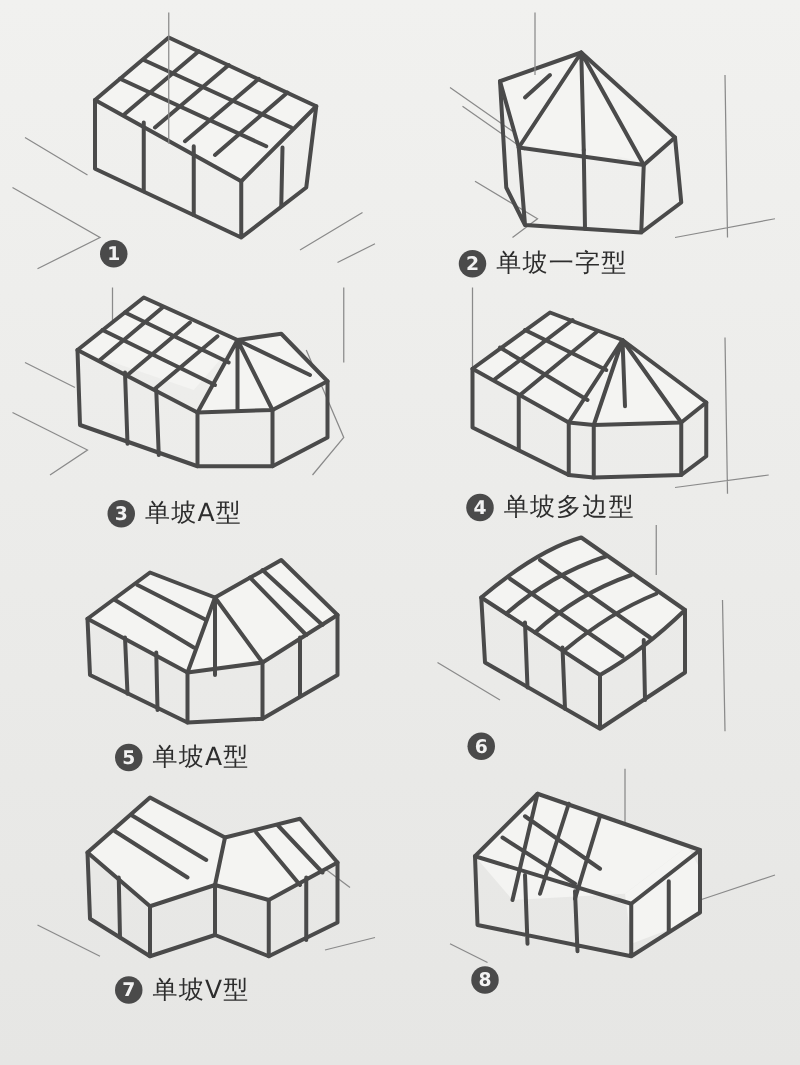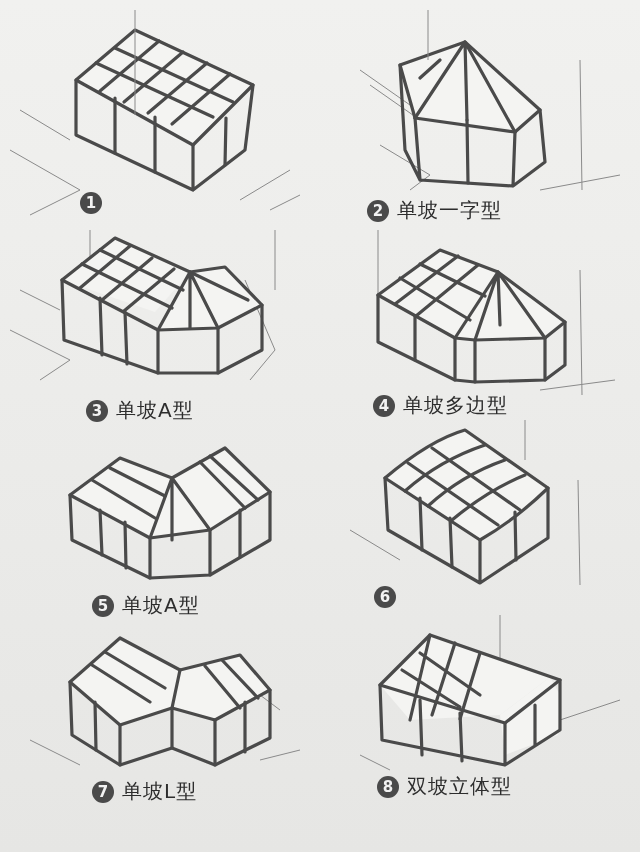--- a/index.html
+++ b/index.html
@@ -137,31 +137,30 @@
       <path class="thin" d="M30 120 L80 145 M240 60 L280 90 M260 140 L300 130"></path>
       <path class="glass" d="M70 62 L120 18 L180 50 L240 35 L270 70 L215 100 L172 88 L120 105 Z"></path>
       <path class="frame" d="M70 62 L120 18 L180 50 L240 35 L270 70 L215 100 L172 88 L120 105 L70 62"></path>
       <path class="frame" d="M180 50 L172 88 M92 45 L150 82 M105 32 L165 68 M205 46 L240 88 M222 40 L258 78"></path>
       <path class="frame" d="M70 62 L72 115 L120 145 L172 128 L215 145 L270 118 L270 70"></path>
       <path class="frame" d="M120 105 L120 145 M172 88 L172 128 M215 100 L215 145 M95 82 L96 130 M245 82 L245 132"></path>
     </svg>
   </div>
   <div class="label" style="left:92px;top:778px;">
     <span class="badge">7</span>
-    <span>单坡L型</span>
+    <span>单坡V型</span>
   </div>
 
   <div class="cell" style="left:320px;top:615px;width:320px;height:160px;">
     <svg width="320" height="160">
       <path class="thin" d="M180 0 L180 60 M40 140 L70 155 M240 105 L300 85"></path>
       <path class="glass" d="M60 70 L110 20 L230 62 L180 100 L90 105 Z"></path>
       <path class="glass" d="M180 100 L230 62 L240 80 L238 120 L185 140 Z"></path>
       <path class="frame" d="M60 70 L110 20 L240 65 L185 108 L60 70"></path>
       <path class="frame" d="M110 20 L90 105 M82 55 L140 92 M100 38 L160 80 M135 28 L112 100 M160 38 L140 104"></path>
       <path class="frame" d="M240 65 L240 115 L185 150 L185 108 M60 70 L62 125 L185 150 M100 85 L102 140 M140 98 L142 146 M215 90 L215 130"></path>
     </svg>
   </div>
   <div class="label" style="left:377px;top:773px;">
     <span class="badge">8</span>
-    <span>双坡立体型</span>
   </div>
 
 </div>
 
 </body></html>

